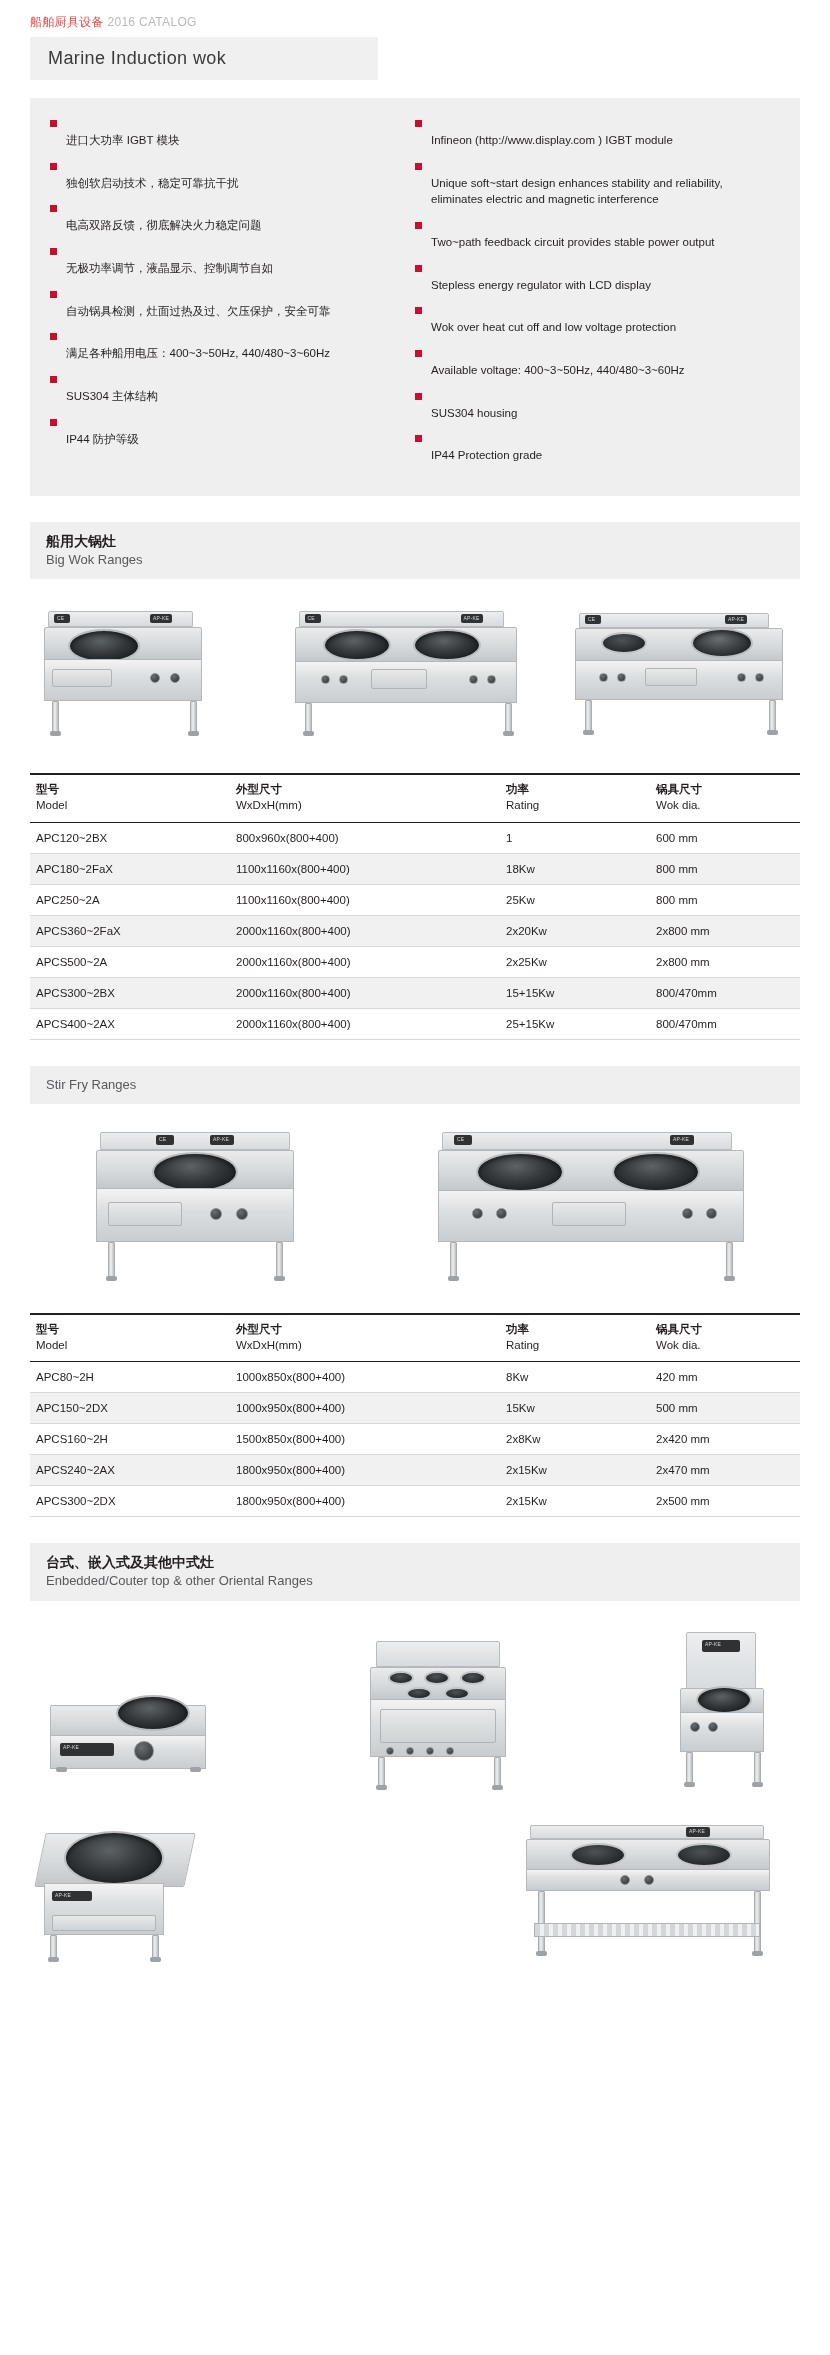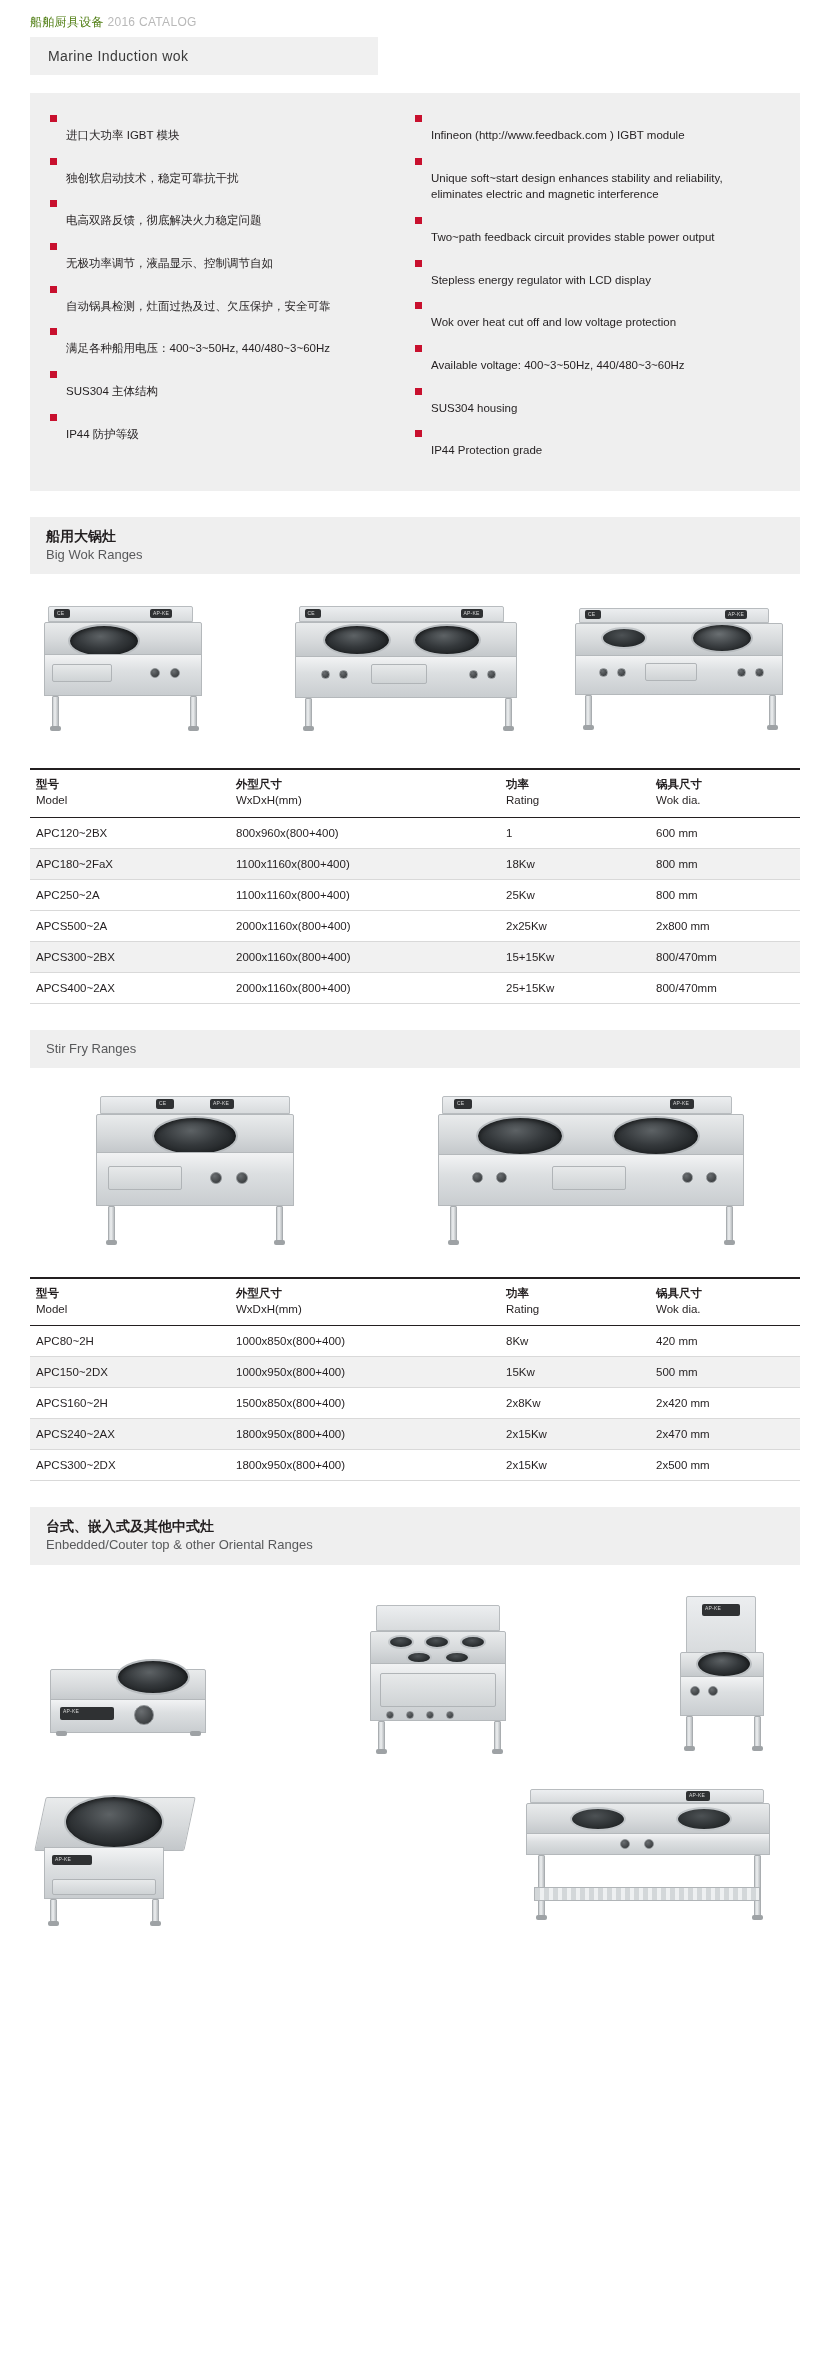--- a/index.html
+++ b/index.html
@@ -12,37 +12,37 @@
   }
   .page { width: 830px; position: relative; padding: 0 0 20px 0; }
 
   
   .catalog-header {
     padding: 14px 30px 6px 30px;
     font-size: 12px;
     color: #b9b9b9;
     letter-spacing: .3px;
   }
-  .catalog-header .cn { color:#4d7c0f; }
+  .catalog-header .cn { color:#ef4444; }
 
   
   .title-wrap { padding: 0 30px; }
   .title-red {
     background: #c8102e;
     color: #fff;
     font-size: 22px;
     font-weight: bold;
     padding: 12px 18px 12px 18px;
     width: 380px;
     letter-spacing: 1px;
   }
   .title-grey {
     background: #f0f0f0;
     color: #3a3a3a;
-    font-size: 14px;
+    font-size: 18px;
     padding: 11px 18px;
     width: 348px;
     letter-spacing: .4px;
   }
 
   
   .features {
     margin: 18px 30px 0 30px;
     background: #efefef;
     display: flex;
@@ -248,21 +248,21 @@
         <span class="feat-text">SUS304 主体结构</span>
       </div>
       <div class="feat-item">
         <span class="bullet"></span>
         <span class="feat-text">IP44 防护等级</span>
       </div>
     </div>
     <div class="col">
       <div class="feat-item">
         <span class="bullet"></span>
-        <span class="feat-text">Infineon (http://www.feedback.com ) IGBT module</span>
+        <span class="feat-text">Infineon (http://www.display.com ) IGBT module</span>
       </div>
       <div class="feat-item">
         <span class="bullet"></span>
         <span class="feat-text">Unique soft~start design enhances stability and reliability, eliminates electric and magnetic interference</span>
       </div>
       <div class="feat-item">
         <span class="bullet"></span>
         <span class="feat-text">Two~path feedback circuit provides stable power output</span>
       </div>
       <div class="feat-item">
@@ -394,20 +394,26 @@
         <td>APC180~2FaX</td>
         <td>1100x1160x(800+400)</td>
         <td>18Kw</td>
         <td>800 mm</td>
       </tr>
       <tr>
         <td>APC250~2A</td>
         <td>1100x1160x(800+400)</td>
         <td>25Kw</td>
         <td>800 mm</td>
+      </tr>
+      <tr class="alt">
+        <td>APCS360~2FaX</td>
+        <td>2000x1160x(800+400)</td>
+        <td>2x20Kw</td>
+        <td>2x800 mm</td>
       </tr>
       <tr>
         <td>APCS500~2A</td>
         <td>2000x1160x(800+400)</td>
         <td>2x25Kw</td>
         <td>2x800 mm</td>
       </tr>
       <tr class="alt">
         <td>APCS300~2BX</td>
         <td>2000x1160x(800+400)</td>

